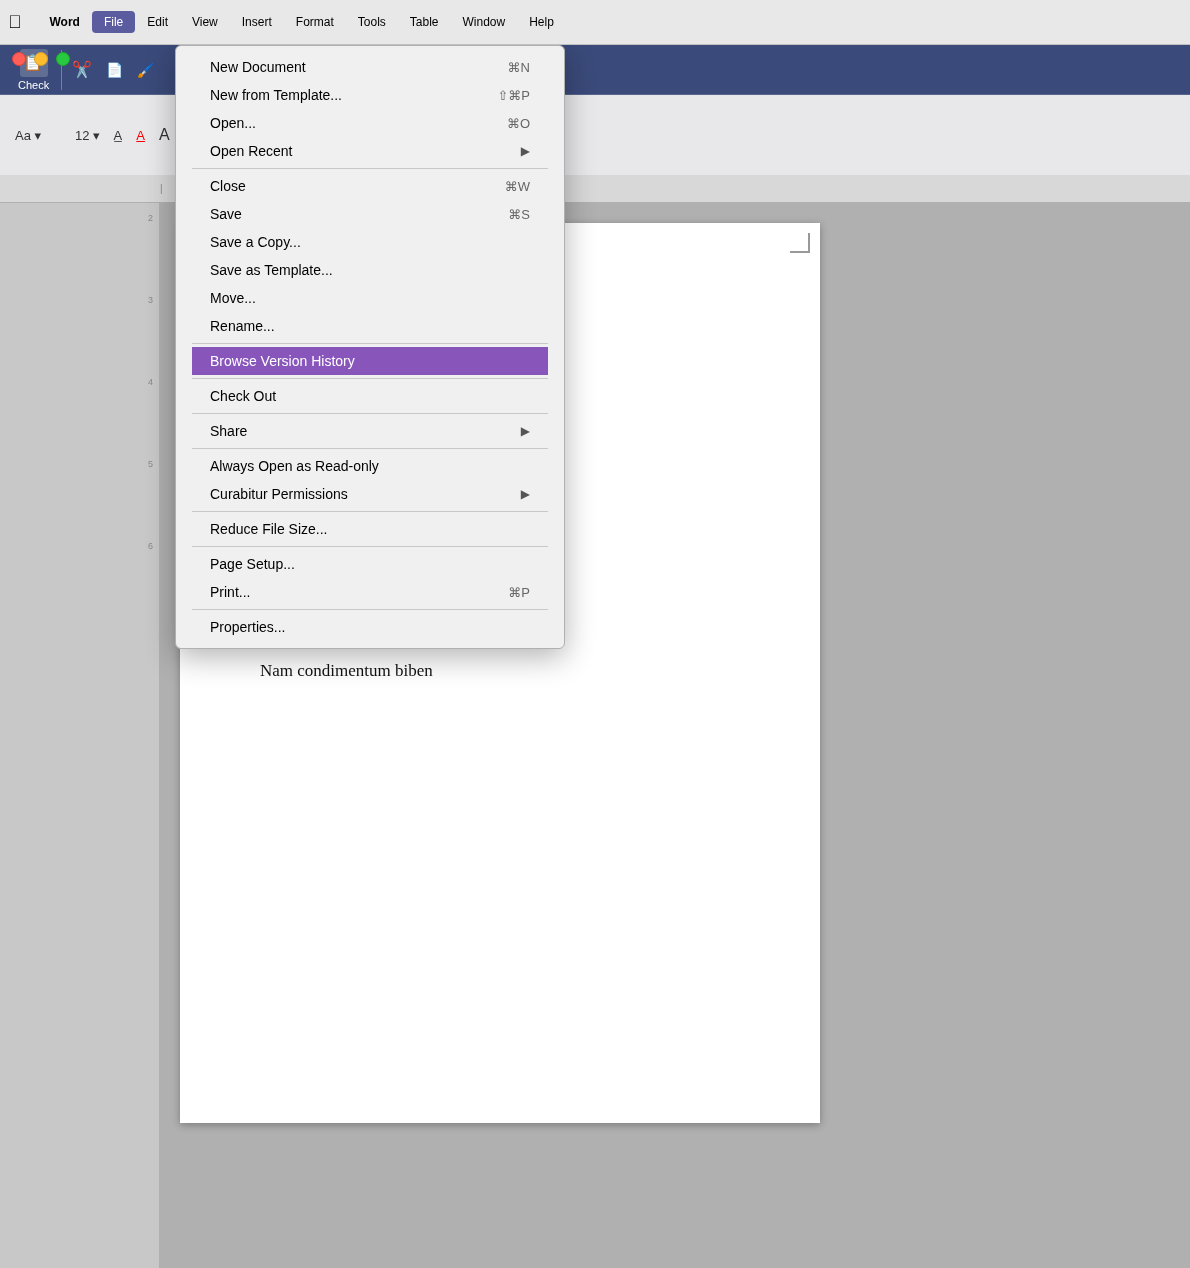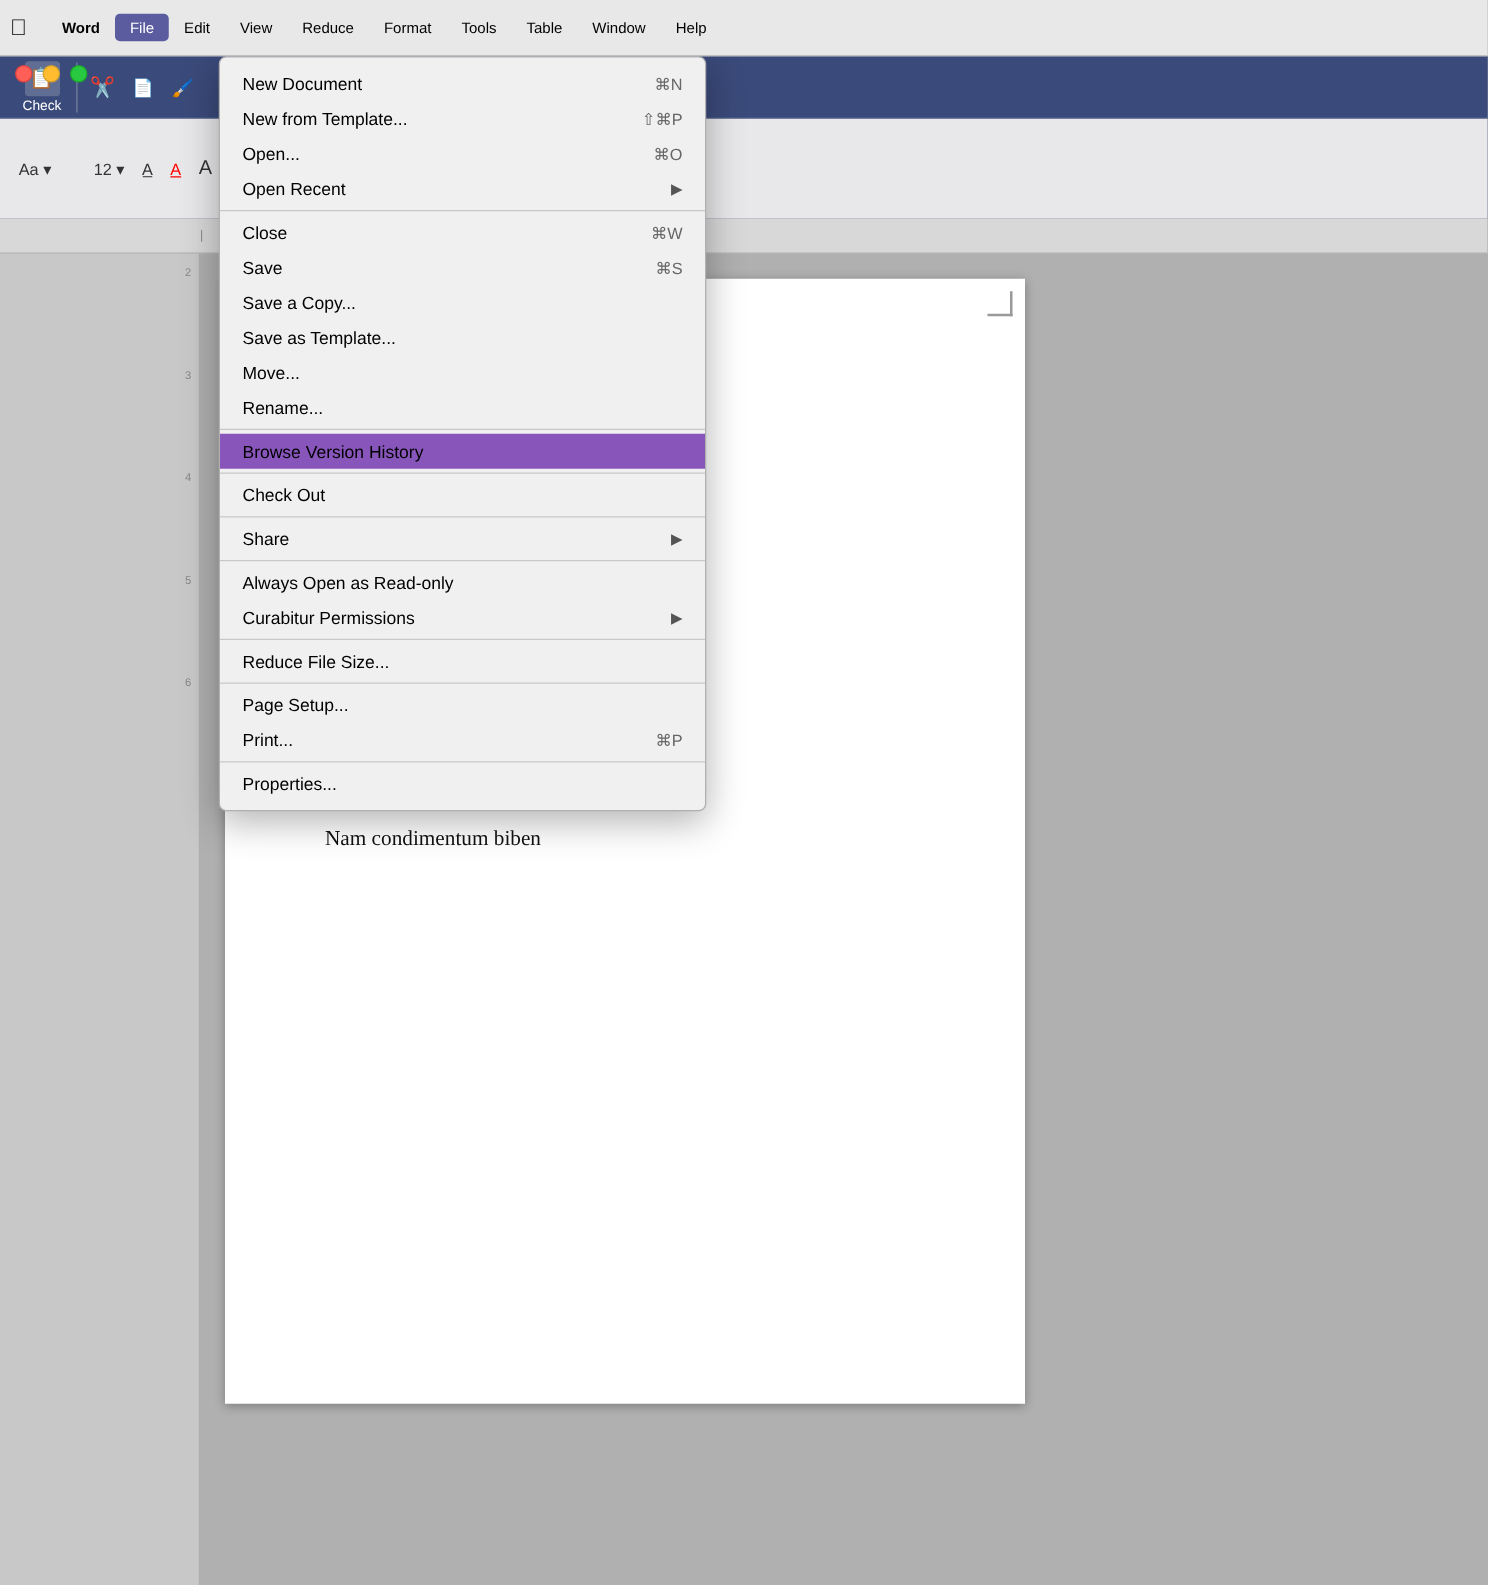--- a/index.html
+++ b/index.html
@@ -54,42 +54,42 @@
     .dropdown-menu {
       position: absolute;
       top: 45px;
       left: 175px;
       width: 390px;
       background: #f0f0f0;
       border: 1px solid #b0b0b0;
       border-radius: 6px;
       box-shadow: 0 8px 30px rgba(0,0,0,0.3);
       z-index: 999;
-      padding: 4px 0;
+      padding: 4px 16px;
       pointer-events: all;
     }
     .menu-section {
       border-bottom: 1px solid #c8c8c8;
       padding: 3px 0;
     }
     .menu-section:last-child {
       border-bottom: none;
     }
     .menu-row {
       display: flex;
       align-items: center;
       justify-content: space-between;
       padding: 5px 18px;
       font-size: 14px;
       cursor: pointer;
       min-height: 28px;
     }
     .menu-row.highlighted {
       background: #8855bb;
-      color: #000000;
+      color: #ffffff;
       font-weight: 500;
       align-items: center;
     }
     .menu-row .label {
       flex: 1;
     }
     .menu-row .shortcut {
       color: #666;
       font-size: 13px;
       margin-left: 30px;
@@ -291,21 +291,21 @@
   </style>
 </head>
 <body>
 
 <div class="menu-bar">
   <span class="apple-logo"></span>
   <span class="menu-item word-app">Word</span>
   <span class="menu-item active">File</span>
   <span class="menu-item">Edit</span>
   <span class="menu-item">View</span>
-  <span class="menu-item">Reduce</span>
+  <span class="menu-item">Insert</span>
   <span class="menu-item">Format</span>
   <span class="menu-item">Tools</span>
   <span class="menu-item">Table</span>
   <span class="menu-item">Window</span>
   <span class="menu-item">Help</span>
 </div>
 
 <div class="window-controls">
   <div class="window-btn btn-red"></div>
   <div class="window-btn btn-yellow"></div>

